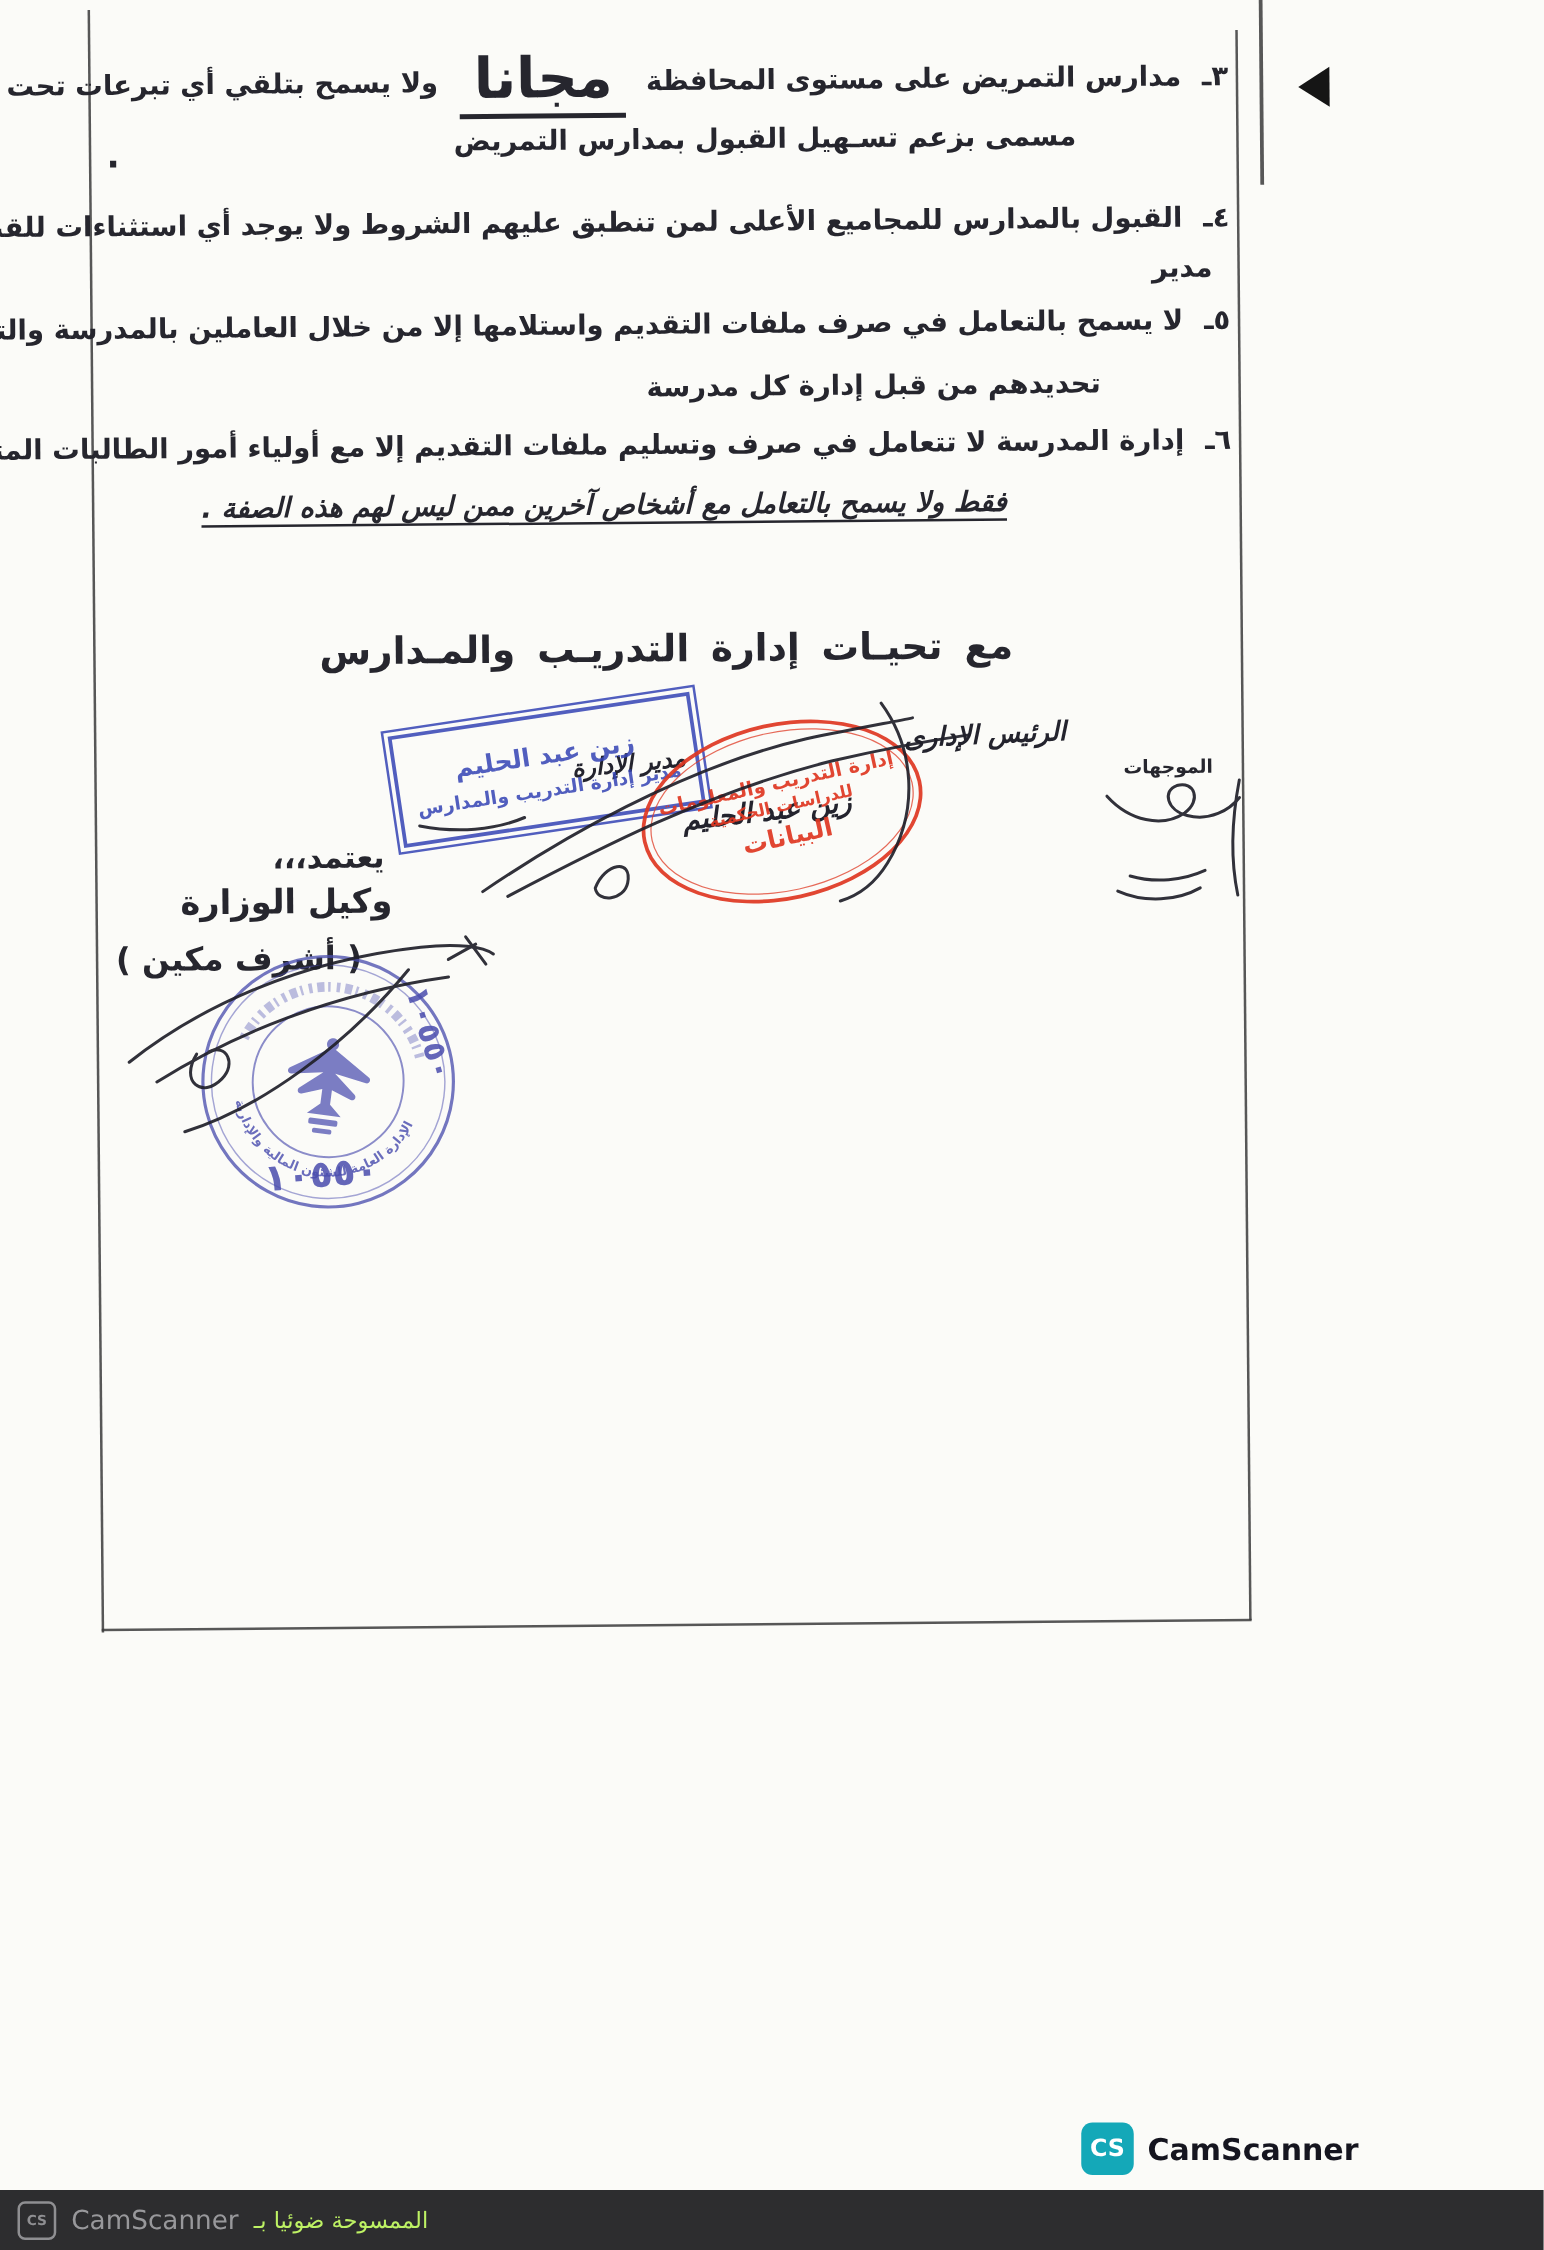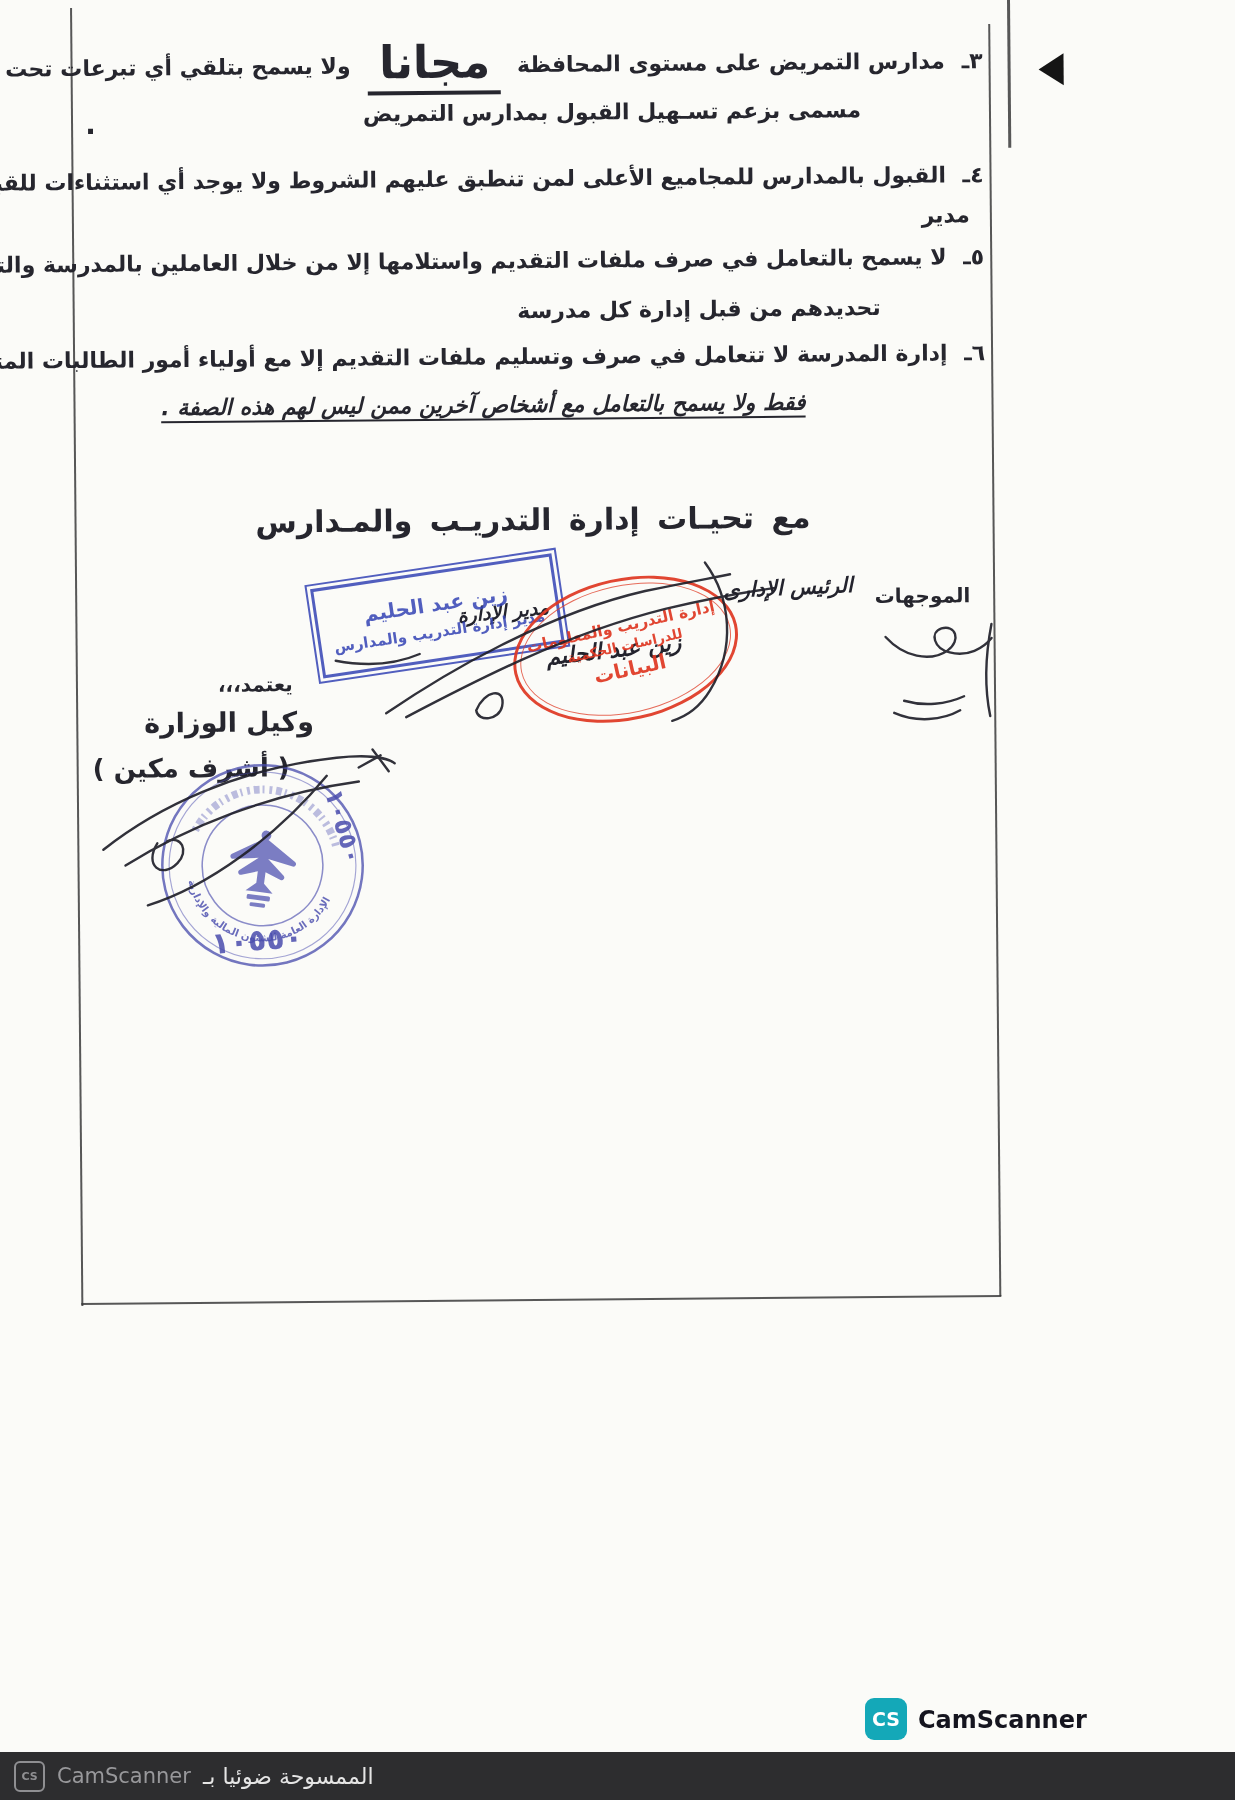--- a/index.html
+++ b/index.html
@@ -57,21 +57,21 @@
   
   .cs-badge{position:absolute;left:865px;top:1698px;width:42px;height:42px;border-radius:9px;
     background:#14a8b8;color:#fff;font-weight:800;font-size:19px;
     display:flex;align-items:center;justify-content:center;}
   .cs-text{position:absolute;left:918px;top:1706px;font-size:24px;font-weight:700;color:#15151f;}
   .strip{position:absolute;left:0;top:1752px;width:100%;height:48px;background:#2d2d2f;
     display:flex;align-items:center;gap:12px;padding-left:14px;box-sizing:border-box;}
   .strip-icon{width:27px;height:27px;border:2px solid #8f8f92;border-radius:6px;color:#8f8f92;
     font-size:11px;font-weight:700;display:flex;align-items:center;justify-content:center;flex:0 0 auto;}
   .strip-name{color:#98989b;font-size:21px;}
-  .strip-arabic{color:#e5e5e5;font-size:22px;direction:rtl;}
+  .strip-arabic{color:#bef264;font-size:18px;direction:rtl;}
 </style>
 </head>
 <body>
 
 <div class="doc">
 
   <div class="edge edge-left"></div>
   <div class="edge edge-right"></div>
   <div class="edge edge-right2"></div>
   <div class="edge edge-bottom"></div>
@@ -99,27 +99,27 @@
   <div class="line" style="top:294px;right:357px;">تحديدهم من قبل إدارة كل مدرسة</div>
 
   <div class="line" style="top:340px;right:253px;">
     <span>٦ـ</span>
     <span>إدارة المدرسة لا تتعامل في صرف وتسليم ملفات التقديم  إلا مع أولياء أمور الطالبات المتقدمات</span>
   </div>
   <div class="line emph" style="top:388px;right:433px;">فقط ولا يسمح بالتعامل مع أشخاص آخرين ممن ليس لهم  هذه الصفة .</div>
 
   <div class="line closing" style="top:498px;right:429px;">مع تحيـات إدارة التدريـب والمـدارس</div>
 
-  <div class="line" style="top:583px;right:270px;font-size:20px;">الموجهات</div>
+  <div class="line" style="top:604px;right:270px;font-size:15px;">الموجهات</div>
 
   <div class="hand" style="top:574px;right:387px;font-size:21px;transform:rotate(-2deg);">الرئيس الإدارى</div>
   <div class="hand" style="top:596px;left:452px;font-size:19px;transform:rotate(-5deg);">مدير الإدارة</div>
   <div class="hand" style="top:634px;left:540px;font-size:22px;transform:rotate(-6deg);">زين عبد الحليم</div>
 
-  <div class="line" style="top:666px;left:212px;right:auto;font-size:20px;">يعتمد،،،</div>
+  <div class="line" style="top:666px;left:212px;right:auto;font-size:24px;">يعتمد،،،</div>
   <div class="line" style="top:700px;left:138px;right:auto;font-size:27px;">وكيل الوزارة</div>
   <div class="line" style="top:746px;left:86px;right:auto;font-size:26px;">( أشرف مكين )</div>
 
   <div class="stamp-blue">
     <div class="l1">زين عبد الحليم</div>
     <div class="l2">مدير إدارة التدريب والمدارس</div>
   </div>
 
   <div class="stamp-red">
     <div class="r1">إدارة التدريب والمعلومات</div>

